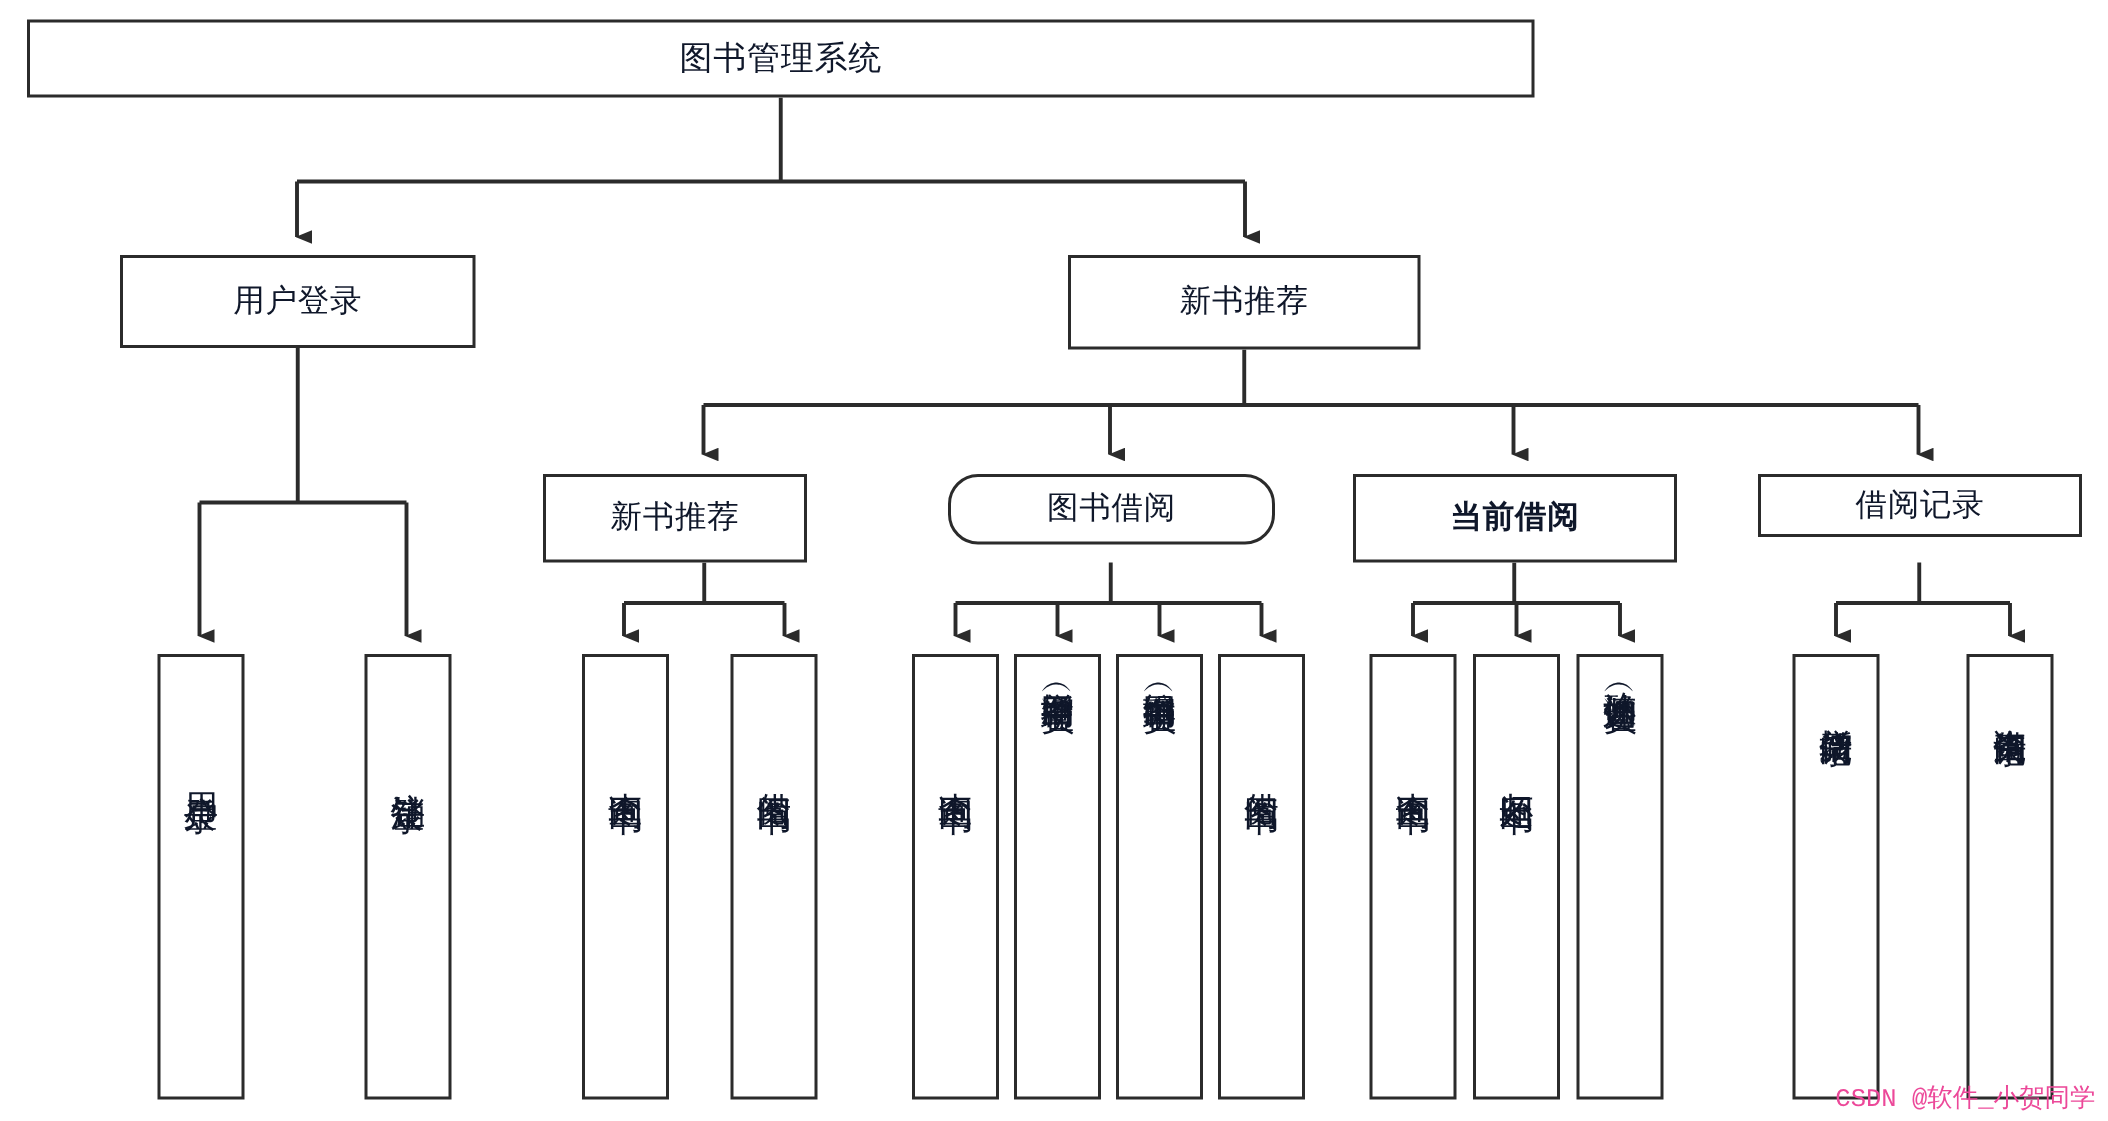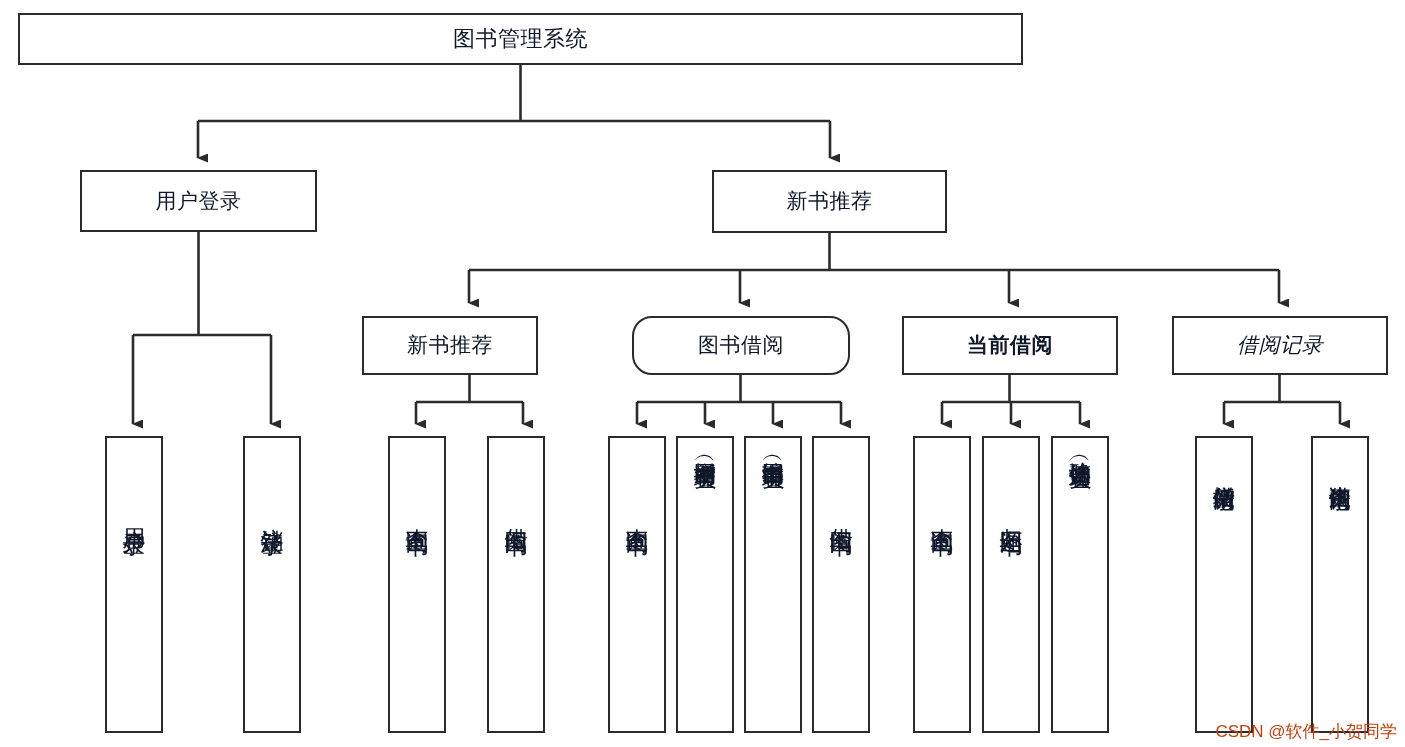--- a/index.html
+++ b/index.html
@@ -67,23 +67,23 @@
   }
   .node.vert.tall-text .node-label {
     font-size: 22px;
     letter-spacing: 1px;
   }
   .watermark {
     position: absolute;
     right: 8px;
     bottom: 4px;
     font-size: 17px;
-    color: #c2410c;
+    color: #ec4899;
     white-space: nowrap;
-    font-family: Liberation Sans, sans-serif;
+    font-family: Liberation Mono, monospace;
   }
 </style>
 </head>
 <body>
 
 <div id="diagram-root">
 
   <svg id="edge-layer" viewBox="0 0 1405 747" xmlns="http://www.w3.org/2000/svg">
     <defs>
       <marker id="arrowhead" markerWidth="9" markerHeight="11" refX="4.5" refY="10" orient="auto" markerUnits="userSpaceOnUse">
@@ -141,27 +141,27 @@
   <div class="node horiz" style="left:80px; top:170px; width:237px; height:62px;">
     <span class="node-label">用户登录</span>
   </div>
   <div class="node horiz" style="left:712px; top:170px; width:235px; height:63px;">
     <span class="node-label">新书推荐</span>
   </div>
 
   <div class="node horiz" style="left:362px; top:316px; width:176px; height:59px;">
     <span class="node-label">新书推荐</span>
   </div>
-  <div class="node horiz" style="left:632px; top:316px; width:218px; height:59px;border-radius:20px;">
+  <div class="node horiz" style="left:632px; top:316px; width:218px; height:47px;border-radius:20px;">
     <span class="node-label">图书借阅</span>
   </div>
   <div class="node horiz" style="left:902px; top:316px; width:216px; height:59px;font-weight:bold;">
     <span class="node-label">当前借阅</span>
   </div>
-  <div class="node horiz" style="left:1172px; top:316px; width:216px; height:59px;font-style:italic;">
+  <div class="node horiz" style="left:1172px; top:316px; width:216px; height:42px;">
     <span class="node-label">借阅记录</span>
   </div>
 
   <div class="node vert" style="left:105px; top:436px; width:58px; height:297px; padding-top:72px;">
     <span class="node-label">用户登录</span>
   </div>
   <div class="node vert" style="left:243px; top:436px; width:58px; height:297px; padding-top:72px;">
     <span class="node-label">注销登录</span>
   </div>
 

